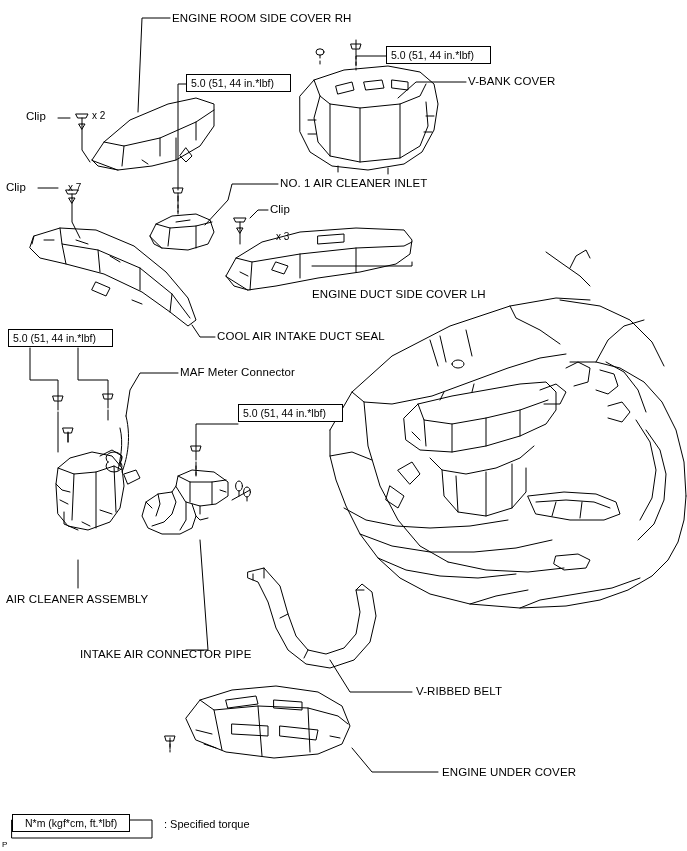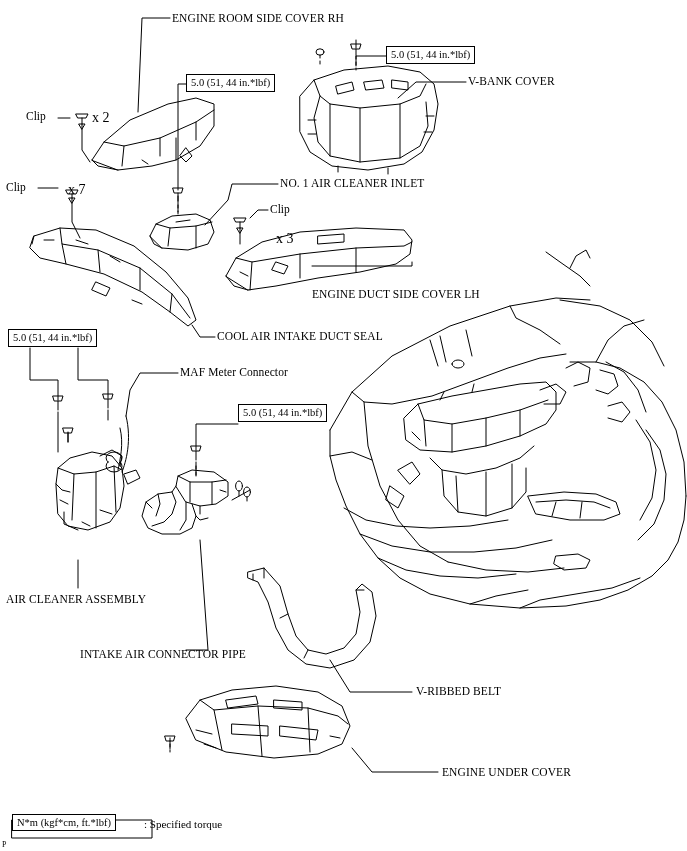--- a/index.html
+++ b/index.html
@@ -13,21 +13,20 @@
     position: relative;
     font-family: "Liberation Sans", sans-serif;
     color: #000000;
     overflow: hidden;
   }
   #sheet {
     position: absolute;
     left: 0; top: 0;
     width: 687px;
     height: 851px;
-    font-family: Liberation Serif, serif;
   }
   svg.art {
     position: absolute;
     left: 0; top: 0;
     width: 687px;
     height: 851px;
   }
   .lbl {
     position: absolute;
     font-size: 11.5px;
@@ -36,49 +35,49 @@
     letter-spacing: 0.1px;
   }
   .lbl.w2 {
     white-space: pre-line;
   }
   .torque {
     position: absolute;
     font-size: 10.5px;
     line-height: 12px;
     border: 1px solid #000;
-    padding: 2px 4px 2px 4px;
+    padding: 2px 16px 2px 4px;
     background: #fff;
     white-space: pre;
   }
   .legend {
     position: absolute;
     font-size: 11px;
     white-space: pre;
   }
   .legend-box {
     position: absolute;
     border: 1px solid #000;
     font-size: 10.5px;
-    padding: 2px 4px;
+    padding: 2px 12px;
     background: #fff;
     white-space: pre;
   }
   .corner-mark {
     position: absolute;
     font-size: 8px;
   }
   .clipword {
     position: absolute;
     font-size: 11.5px;
     white-space: pre;
   }
   .xmark {
     position: absolute;
-    font-size: 14px;
+    font-size: 10px;
     white-space: pre;
   }
 </style>
 </head>
 <body>
 
 <div id="sheet">
 
   <svg class="art" viewBox="0 0 687 851" fill="none" stroke="#000" stroke-width="1" stroke-linejoin="round" stroke-linecap="round">
 
@@ -426,17 +425,17 @@
   <div class="clipword" style="left:26px; top:110px;">Clip</div>
   <div class="xmark" style="left:92px; top:110px;">x 2</div>
 
   <div class="clipword" style="left:6px; top:181px;">Clip</div>
   <div class="xmark" style="left:68px; top:182px;">x 7</div>
 
   <div class="clipword" style="left:270px; top:203px;">Clip</div>
   <div class="xmark" style="left:236px; top:231px;margin-left:40px;">x 3</div>
 
   <div class="legend-box" style="left:12px; top:814px;">N*m (kgf*cm, ft.*lbf)</div>
-  <div class="legend" style="left:144px; top:818px;text-align:right;">: Specified torque</div>
+  <div class="legend" style="left:164px; top:818px;text-align:right;">: Specified torque</div>
 
   <div class="corner-mark" style="left:2px; top:840px;">P</div>
 
 </div>
 
 </body></html>

